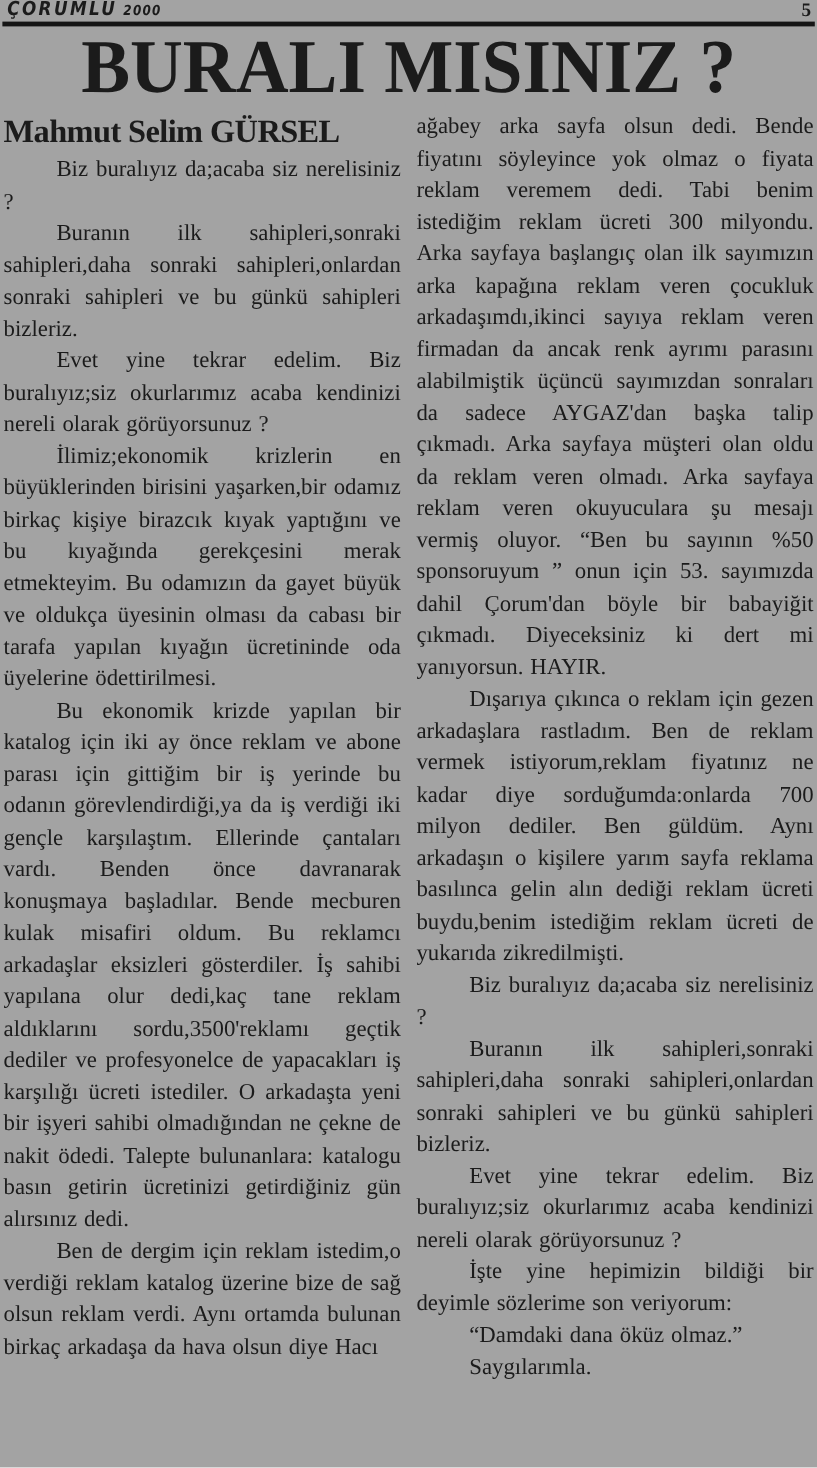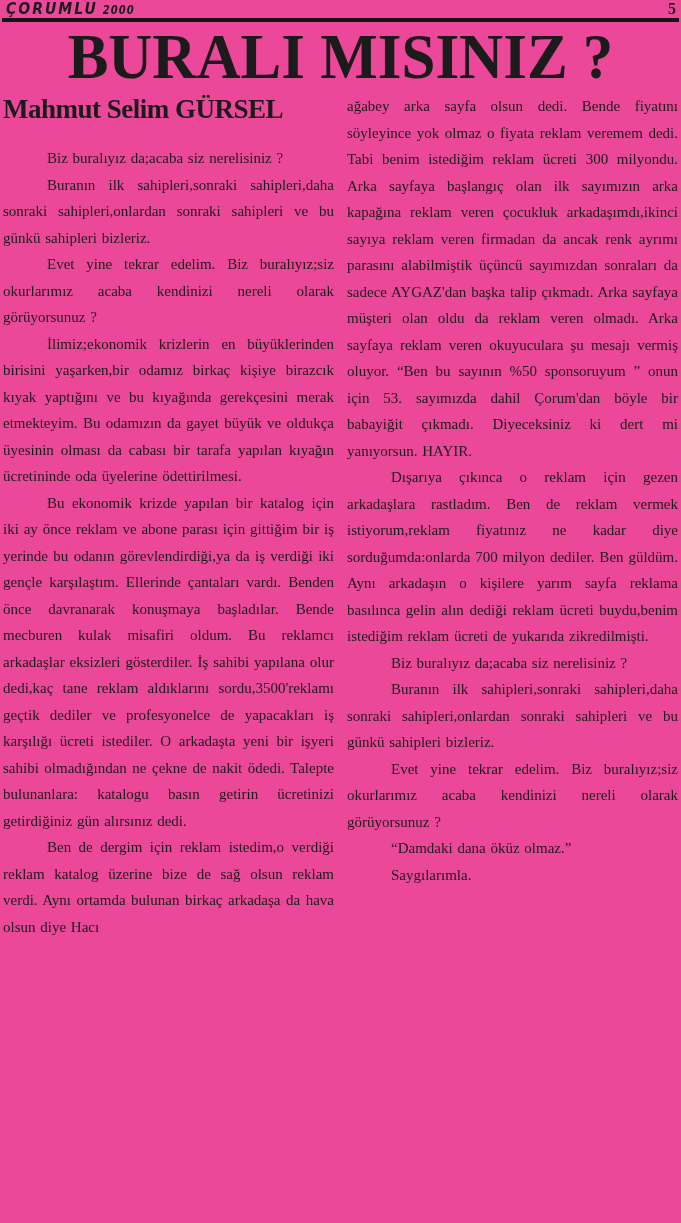--- a/index.html
+++ b/index.html
@@ -1,20 +1,20 @@
 <!DOCTYPE html>
 <html><head>
 <meta charset="utf-8">
 <style>
   * { margin: 0; padding: 0; box-sizing: border-box; }
   html, body { background: #ffffff; }
   .page {
     width: 681px;
     height: 1223px;
-    background: #ec4899;
+    background: #a3a3a3;
     color: #1b1b1b;
     font-family: "Liberation Serif", serif;
     overflow: hidden;
     position: relative;
     padding: 0 2px;
   }
   .header-row {
     display: flex;
     justify-content: space-between;
     align-items: flex-end;
@@ -65,25 +65,25 @@
     margin-top: 4px;
     padding: 0 1px;
   }
   .col { width: 333px; }
   .author {
     font-family: "Liberation Serif", serif;
     font-weight: bold;
     font-size: 27px;
     line-height: 32px;
     letter-spacing: -0.5px;
-    margin-bottom: 20px;
+    margin-bottom: 4px;
     white-space: nowrap;
   }
   p.body {
-    font-size: 15px;
+    font-size: 19px;
     line-height: 26.5px;
     text-align: justify;
     word-spacing: 1px;
   }
   p.indent { text-indent: 44px; }
   p.bold { font-weight: normal; }
 </style>
 </head>
 <body>
 
@@ -112,19 +112,20 @@
           <p class="body indent">Ben de dergim için reklam istedim,o verdiği reklam katalog üzerine bize de sağ olsun reklam verdi.    Aynı ortamda bulunan birkaç arkadaşa da hava olsun diye Hacı</p>
         </div>
     </div>
     <div class="col">
       <div class="paras">
           <p class="body">ağabey arka sayfa olsun dedi. Bende fiyatını söyleyince yok olmaz o fiyata reklam veremem dedi. Tabi benim istediğim reklam ücreti 300 milyondu. Arka sayfaya başlangıç olan ilk sayımızın arka kapağına reklam veren çocukluk arkadaşımdı,ikinci sayıya reklam veren firmadan da ancak renk ayrımı parasını alabilmiştik üçüncü sayımızdan sonraları da sadece AYGAZ'dan başka talip çıkmadı. Arka sayfaya müşteri olan oldu da reklam veren olmadı. Arka sayfaya reklam veren okuyuculara şu mesajı vermiş oluyor. “Ben bu sayının %50 sponsoruyum ” onun için    53. sayımızda dahil Çorum'dan böyle bir babayiğit çıkmadı. Diyeceksiniz ki dert mi yanıyorsun. HAYIR.</p>
           <p class="body indent">Dışarıya çıkınca o reklam için gezen arkadaşlara rastladım. Ben de reklam vermek istiyorum,reklam fiyatınız ne kadar diye sorduğumda:onlarda 700 milyon dediler. Ben güldüm. Aynı arkadaşın o kişilere yarım sayfa reklama basılınca gelin alın dediği reklam ücreti buydu,benim istediğim reklam ücreti de yukarıda zikredilmişti.</p>
           <p class="body indent">Biz buralıyız da;acaba siz nerelisiniz ?</p>
           <p class="body indent">Buranın ilk sahipleri,sonraki sahipleri,daha sonraki sahipleri,onlardan sonraki sahipleri ve bu günkü sahipleri bizleriz.</p>
           <p class="body indent">Evet yine tekrar edelim. Biz buralıyız;siz okurlarımız acaba kendinizi nereli olarak görüyorsunuz ?</p>
+          <p class="body indent">İşte yine hepimizin bildiği bir deyimle sözlerime son veriyorum:</p>
           <p class="body indent bold">“Damdaki dana öküz olmaz.”</p>
           <p class="body indent">Saygılarımla.</p>
         </div>
     </div>
   </div>
 
 </div>
 
 </body></html>

